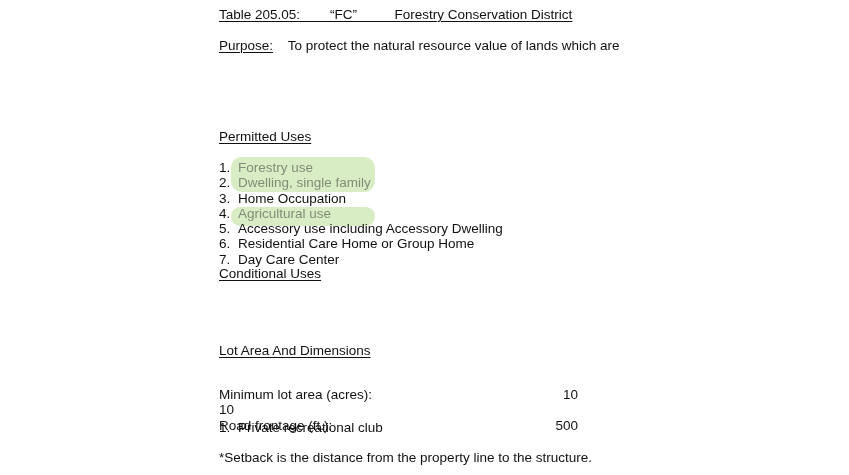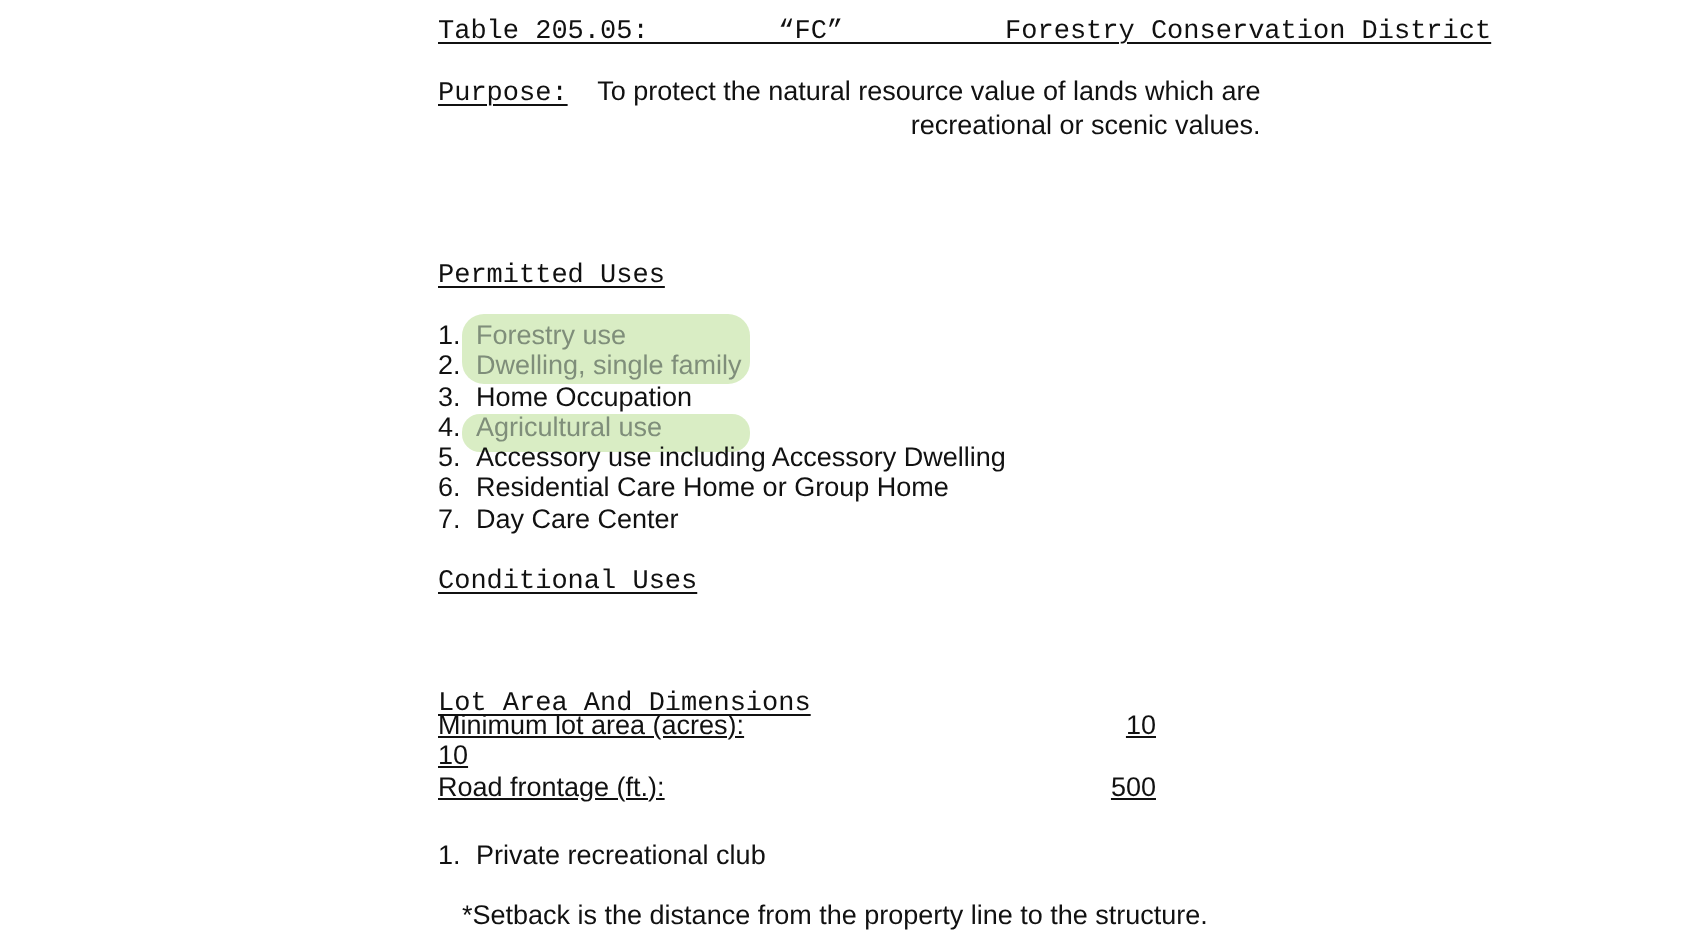--- a/index.html
+++ b/index.html
@@ -15,21 +15,20 @@
     font-family: "Liberation Sans", "DejaVu Sans", sans-serif;
     font-size: 13.5px;
     color: #111111;
     -webkit-font-smoothing: antialiased;
   }
   .abs { position: absolute; }
   .u {
     text-decoration: underline;
     text-decoration-thickness: 1px;
     text-underline-offset: 2px;
-    font-family: Liberation Mono, monospace;
   }
   .pre { white-space: pre; }
   .heading {
     font-weight: normal;
   }
   .para-line {
     line-height: 15.4px;
     white-space: pre;
     text-align: right;
   }
@@ -64,63 +63,62 @@
     border-radius: 9px;
   }
   .lot-table { width: 359px; }
   .trow {
     display: flex;
     justify-content: space-between;
     height: 15.25px;
     line-height: 15.25px;
   }
   .trow .row-value { text-align: right; }
-  .footnote { line-height: 15.4px; margin-left: 12px; }
+  .footnote { line-height: 15.4px; }
 </style>
 </head>
 <body style="background: rgb(255, 255, 255); color: rgb(17, 17, 17);">
 
 <div class="abs" style="left:219px; top:7px;">
   <span class="u pre">Table 205.05:        “FC”          Forestry Conservation District</span>
 </div>
 
 <div class="abs" style="left:219px; top:38px;">
   <div class="para-line"><span class="u">Purpose:</span><span>    To protect the natural resource value of lands which are</span></div>
-  <div class="para-line">recreational or scenic values.</div>
 </div>
 
 <div class="abs heading" style="left:219px; top:129px;">
   <span class="u">Permitted Uses</span>
 </div>
 
 <div class="abs list" style="left:219px; top:160px;">
   <div class="highlight-blob blob-1"></div>
   <div class="highlight-blob blob-2"></div>
   <div class="li"><span class="num">1.</span><span class="txt hl">Forestry use</span></div>
   <div class="li"><span class="num">2.</span><span class="txt hl">Dwelling, single family</span></div>
   <div class="li"><span class="num">3.</span><span class="txt">Home Occupation</span></div>
   <div class="li"><span class="num">4.</span><span class="txt hl">Agricultural use</span></div>
   <div class="li"><span class="num">5.</span><span class="txt">Accessory use including Accessory Dwelling</span></div>
   <div class="li"><span class="num">6.</span><span class="txt">Residential Care Home or Group Home</span></div>
   <div class="li"><span class="num">7.</span><span class="txt">Day Care Center</span></div>
 </div>
 
-<div class="abs heading" style="left:219px; top:282px;">
+<div class="abs heading" style="left:219px; top:266px;">
   <span class="u">Conditional Uses</span>
 </div>
 
 <div class="abs list" style="left:219px; top:313px;">
   <div class="li"><span class="num">1.</span><span class="txt">Private recreational club</span></div>
 </div>
 
 <div class="abs heading" style="left:219px; top:343px;text-align:center;">
   <span class="u">Lot Area And Dimensions</span>
 </div>
 
-<div class="abs lot-table" style="left:219px; top:355px;text-decoration:underline;">
+<div class="abs lot-table" style="left:219px; top:387px;">
   <div class="trow">
     <span class="row-label">Minimum lot area (acres):</span>
     <span class="row-value">10</span>
   </div>
   <div class="trow">
     <span class="row-value">10</span>
   </div>
   <div class="trow">
     <span class="row-label">Road frontage (ft.):</span>
     <span class="row-value">500</span>

